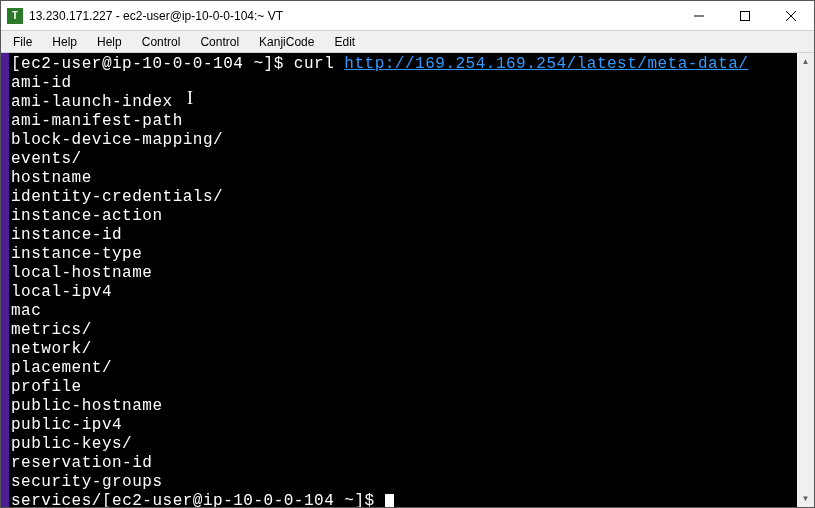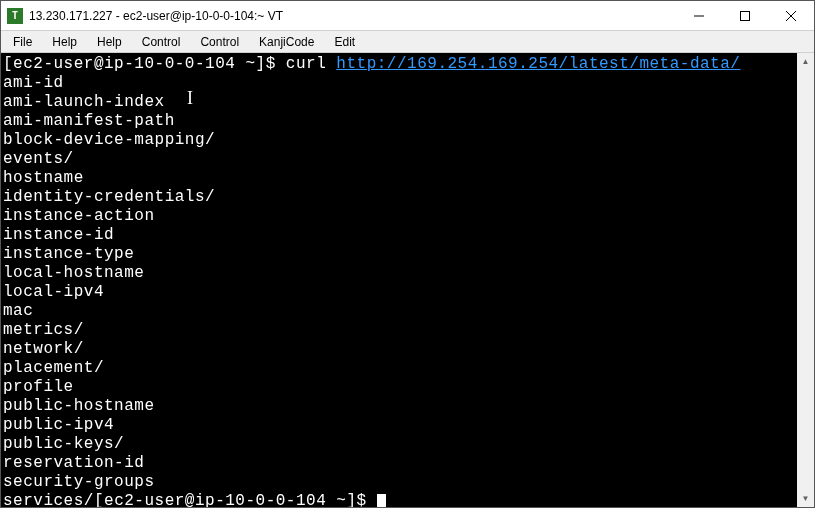--- a/index.html
+++ b/index.html
@@ -62,20 +62,21 @@
     }
     .menubar .menu-item {
       padding: 2px 10px;
       cursor: default;
     }
     .terminal-wrap {
       position: relative;
       height: calc(100% - 52px);
       background: #4c1d95;
       display: flex;
+      padding-left: 8px;
     }
     .terminal {
       flex: 1;
       background: #000;
       color: #fff;
       font-family: "Consolas", "Courier New", monospace;
       font-size: 16px;
       line-height: 19px;
       padding: 2px 0 0 2px;
       white-space: pre;

